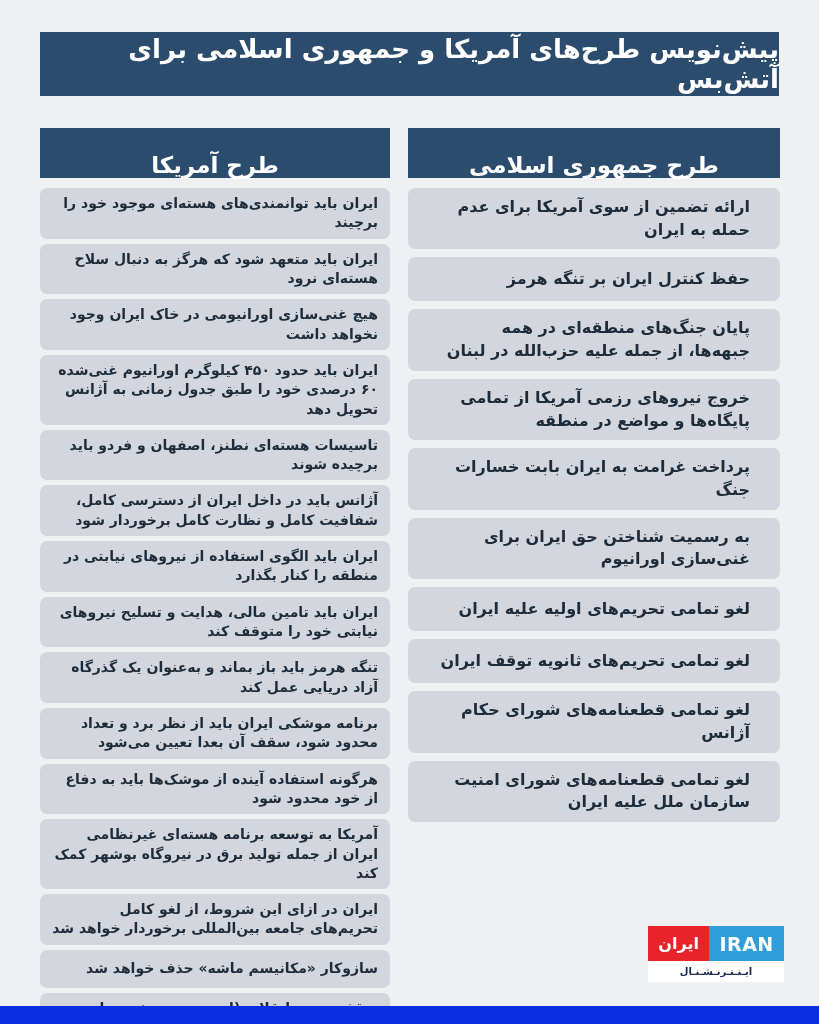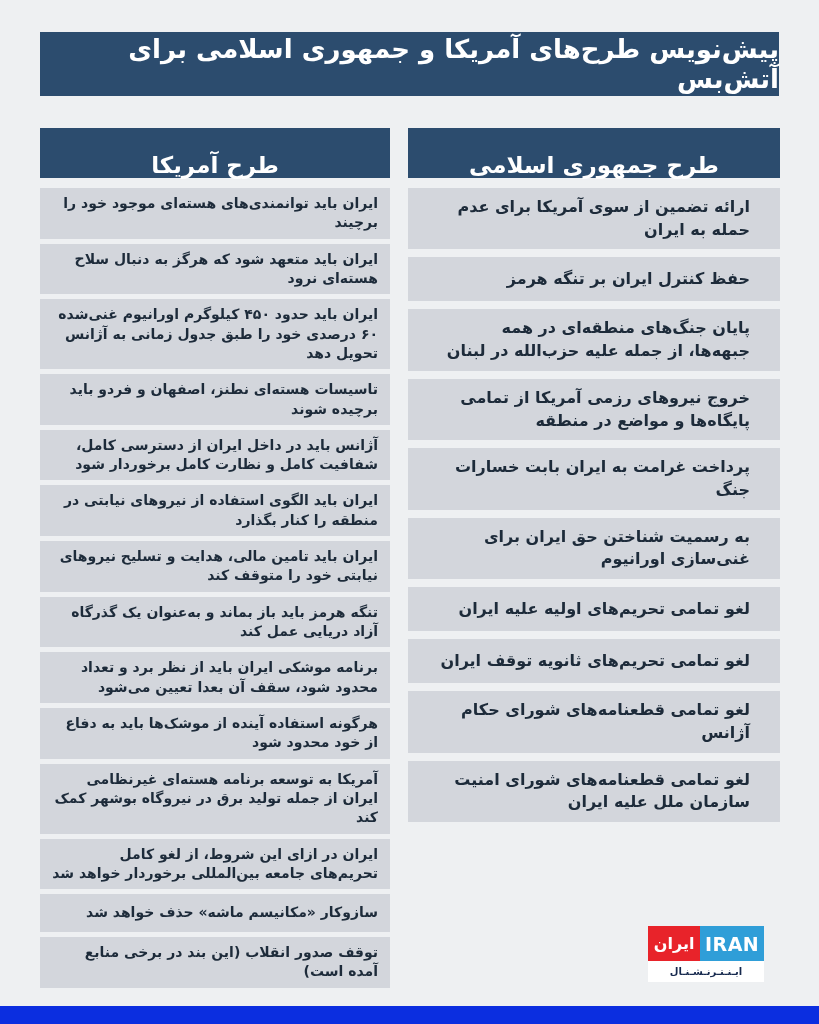--- a/index.html
+++ b/index.html
@@ -47,39 +47,40 @@
   }
   .items { display: flex; flex-direction: column; }
   .col-iri .items { gap: 8px; }
   .col-us  .items { gap: 5px; }
   .item {
     background: #d3d6dc;
     color: #1d2b3a;
     font-weight: bold;
     display: flex; flex-direction: column; justify-content: center;
     text-align: right;
+    border-radius: 7px;
   }
   .col-iri .item {
     min-height: 44px;
     padding: 8px 30px;
     font-size: 16px;
     line-height: 1.42;
     box-sizing: border-box;
   }
   .col-us .item {
     min-height: 38px;
     padding: 6px 12px;
     font-size: 14px;
     line-height: 1.38;
     box-sizing: border-box;
   }
   .logo {
     position: absolute;
     left: 648px; top: 926px;
-    width: 116px;
+    width: 136px;
     direction: ltr;
   }
   .logo-top { display: flex; height: 35px; }
   .logo-red {
     flex: 0 0 45%;
     background: #e8232a;
     display: flex; align-items: center; justify-content: center;
   }
   .logo-red span { color: #fff; font-size: 16px; font-weight: bold; }
   .logo-blue {
@@ -130,20 +131,21 @@
       </div>
     </div>
 
     <div class="col col-us">
       <div class="col-header">
         <span>طرح آمریکا</span>
       </div>
       <div class="items">
         <div class="item">ایران باید توانمندی‌های هسته‌ای موجود خود را برچیند</div>
         <div class="item">ایران باید متعهد شود که هرگز به دنبال سلاح هسته‌ای نرود</div>
+        <div class="item">هیچ غنی‌سازی اورانیومی در خاک ایران وجود نخواهد داشت</div>
         <div class="item">ایران باید حدود ۴۵۰ کیلوگرم اورانیوم غنی‌شده ۶۰ درصدی خود را طبق جدول زمانی به آژانس تحویل دهد</div>
         <div class="item">تاسیسات هسته‌ای نطنز، اصفهان و فردو باید برچیده شوند</div>
         <div class="item">آژانس باید در داخل ایران از دسترسی کامل، شفافیت کامل و نظارت کامل برخوردار شود</div>
         <div class="item">ایران باید الگوی استفاده از نیروهای نیابتی در منطقه را کنار بگذارد</div>
         <div class="item">ایران باید تامین مالی، هدایت و تسلیح نیروهای نیابتی خود را متوقف کند</div>
         <div class="item">تنگه هرمز باید باز بماند و به‌عنوان یک گذرگاه آزاد دریایی عمل کند</div>
         <div class="item">برنامه موشکی ایران باید از نظر برد و تعداد محدود شود، سقف آن بعدا تعیین می‌شود</div>
         <div class="item">هرگونه استفاده آینده از موشک‌ها باید به دفاع از خود محدود شود</div>
         <div class="item">آمریکا به توسعه برنامه هسته‌ای غیرنظامی ایران از جمله تولید برق در نیروگاه بوشهر کمک کند</div>
         <div class="item">ایران در ازای این شروط، از لغو کامل تحریم‌های جامعه بین‌المللی برخوردار خواهد شد</div>

